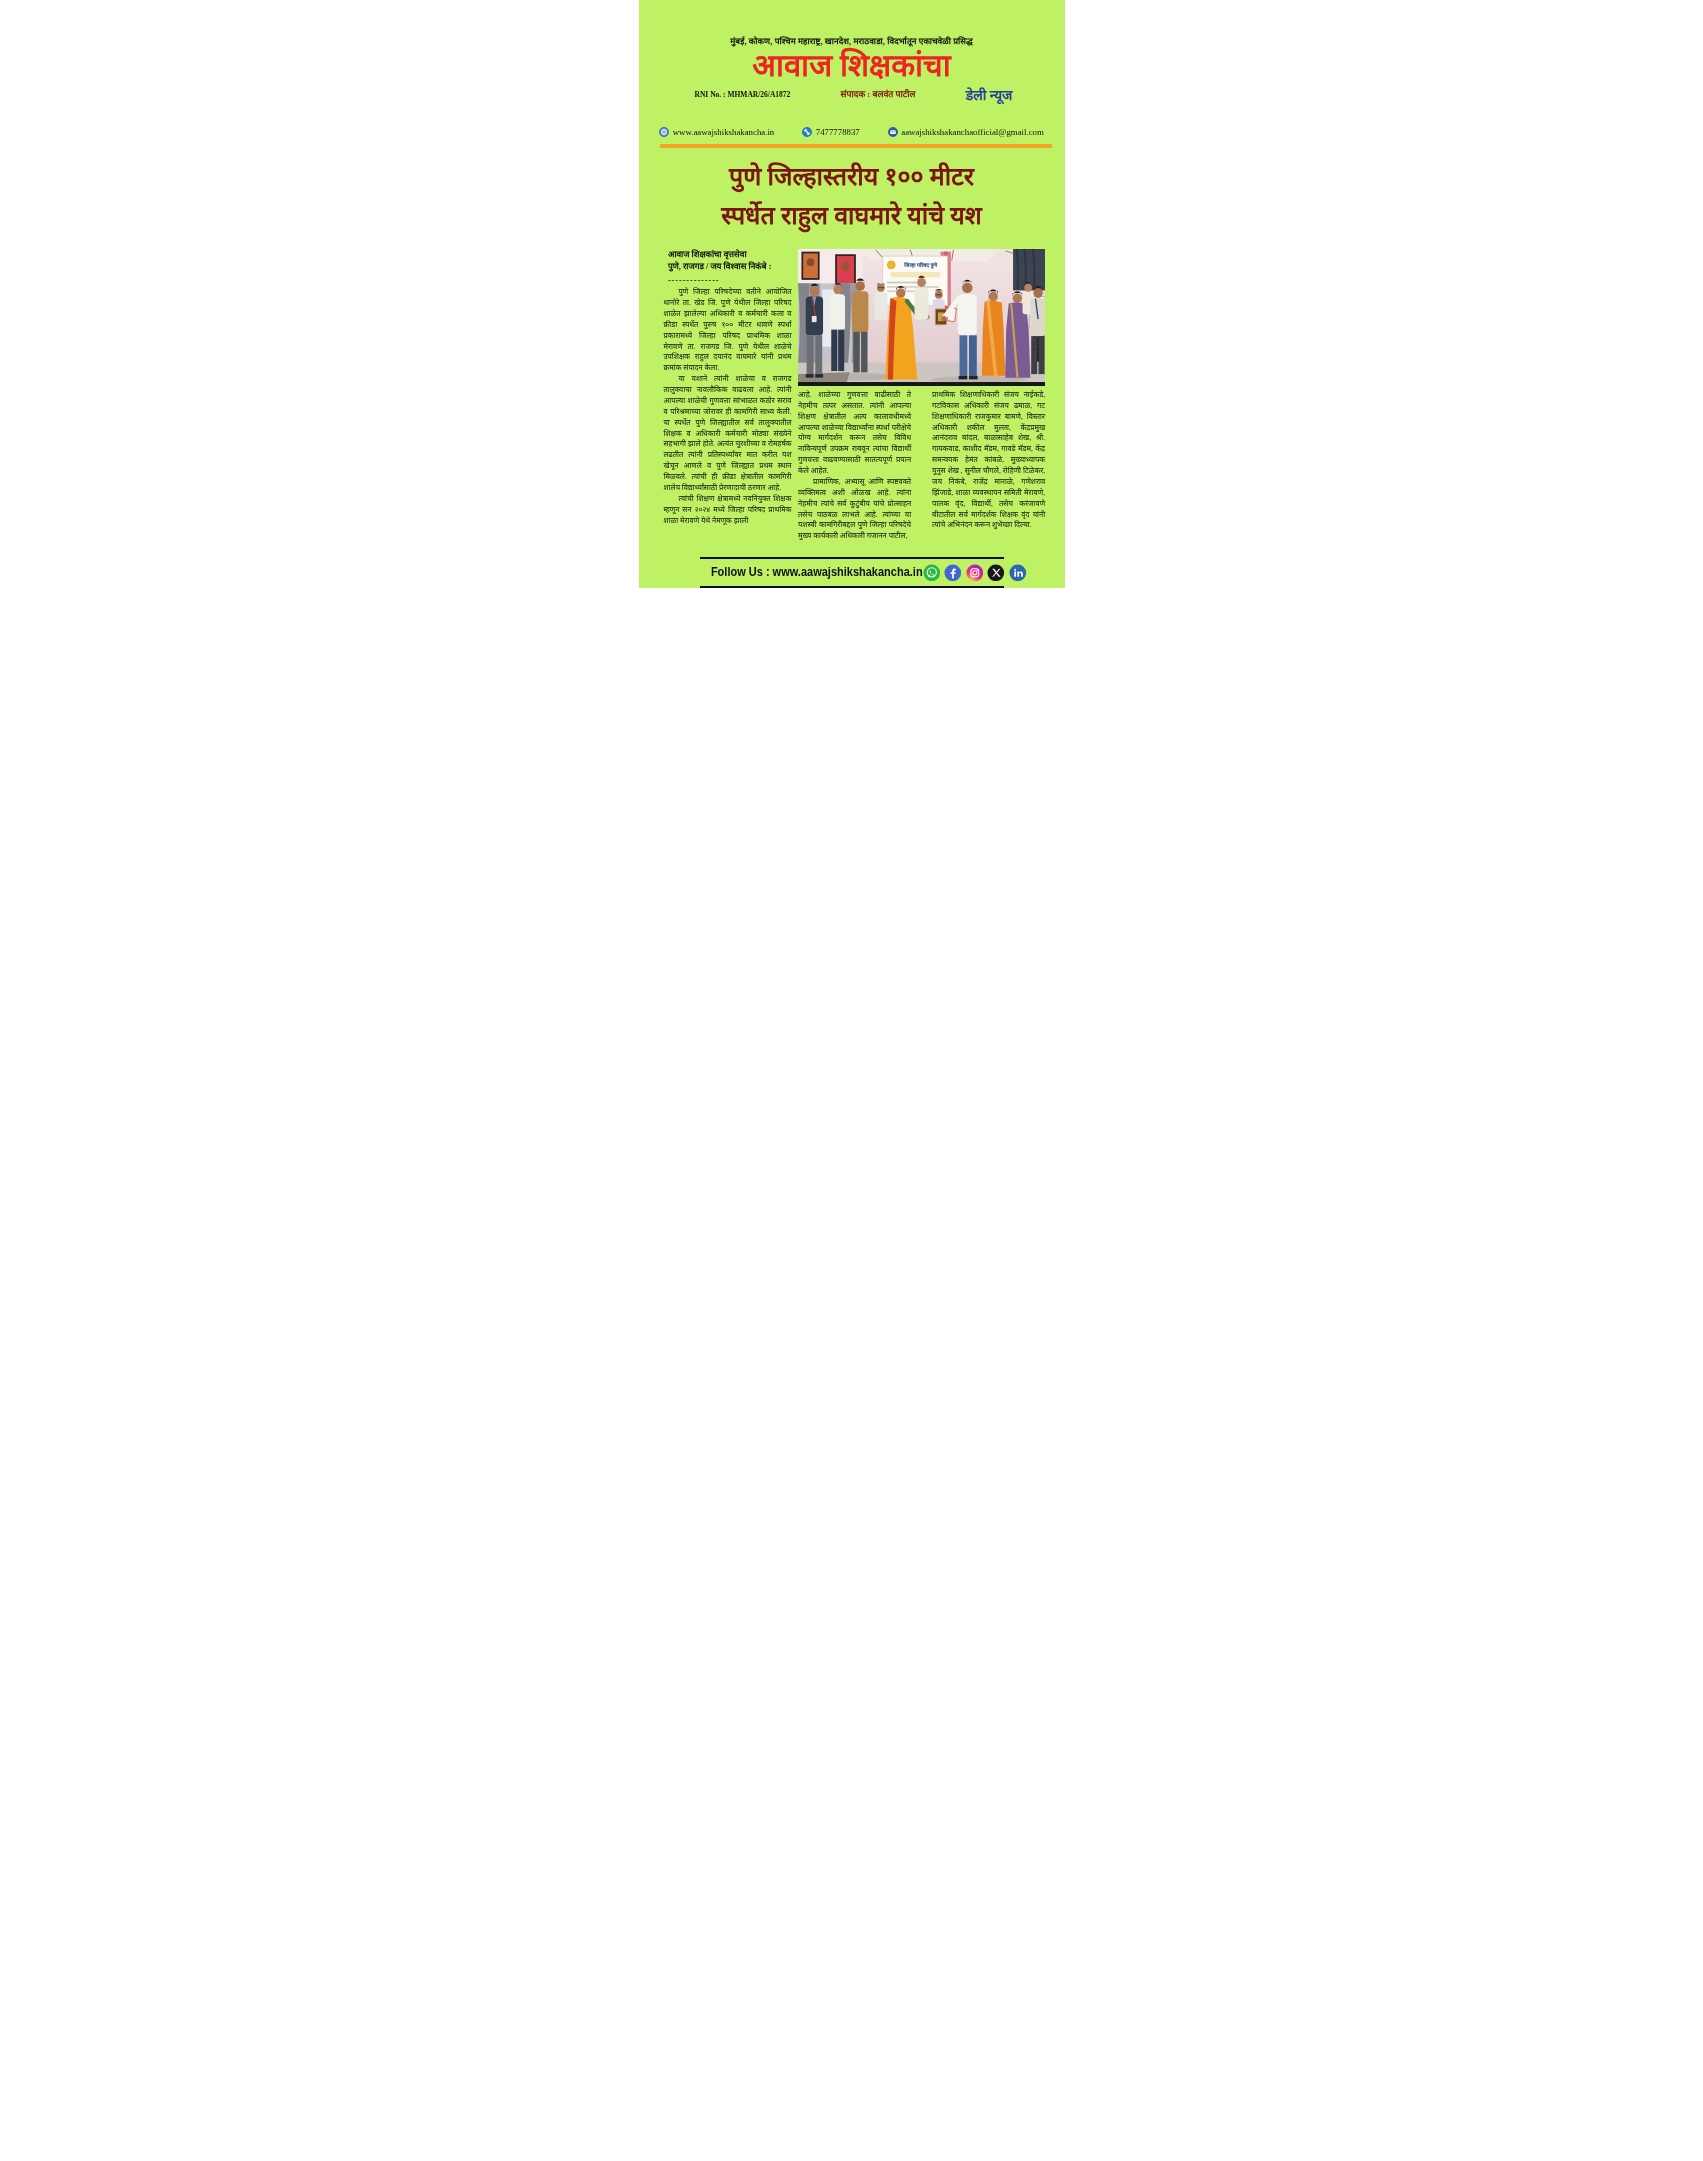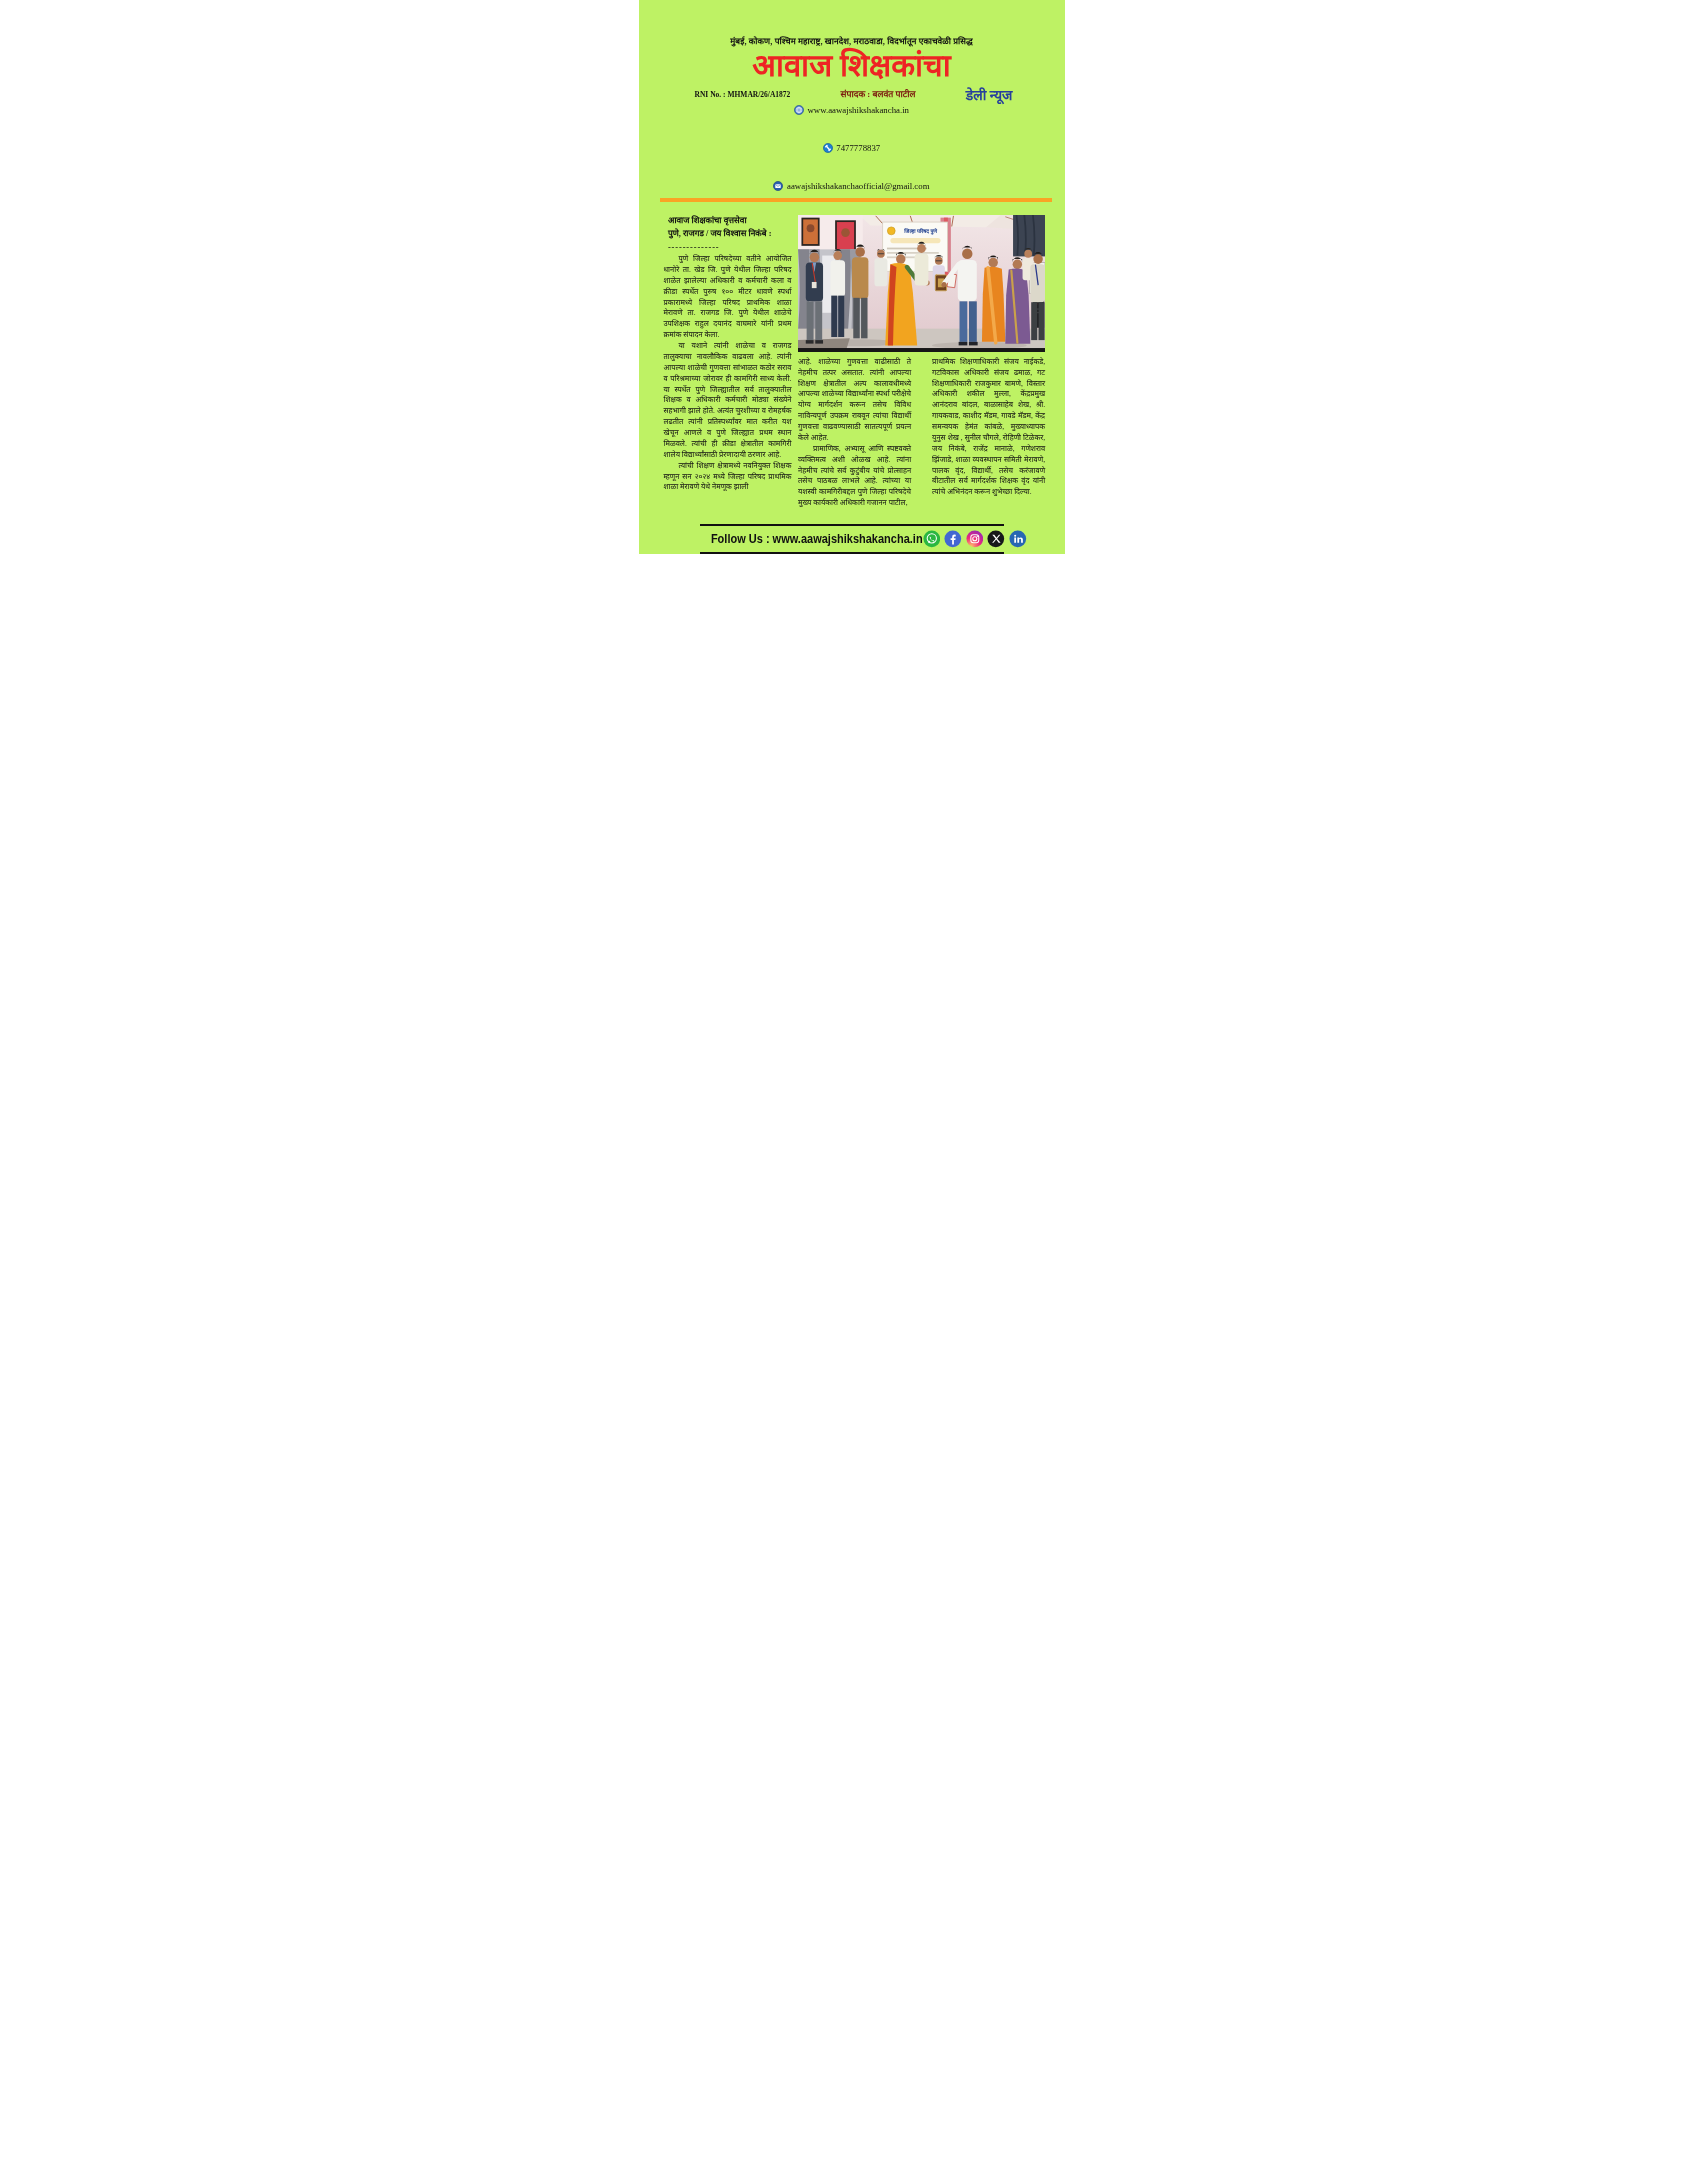--- a/index.html
+++ b/index.html
@@ -7,21 +7,21 @@
   body { font-family:"Liberation Serif","DejaVu Serif",serif; color:#111; }
   .page { width:426px; min-height:540px; margin:0 auto; background:#bef264; padding-top:18px; position:relative; }
 
   
   .tagline { text-align:center; font-weight:bold; font-size:8.4px; margin-top:16.7px; letter-spacing:0.1px; }
   .masthead { text-align:center; font-weight:800; font-size:31px; line-height:1.15; margin-top:2.6px; }
   .subhead-row { display:flex; align-items:center; justify-content:space-between; padding:0 52px 0 56px; margin-top:0.9px; }
   .rni { font-weight:bold; font-size:7.5px; }
   .editor { font-weight:bold; font-size:8.8px; }
   .edition { font-weight:bold; font-size:14px; font-family:"Liberation Serif",serif; }
-  .contact-row { display:flex; justify-content:center; align-items:center; gap:28px; margin-top:1px; font-size:8.8px;flex-direction:column; }
+  .contact-row { display:flex; justify-content:center; align-items:center; gap:28px; margin-top:23px; font-size:8.8px; }
   .contact-item { display:flex; align-items:center; gap:3.5px; }
   .contact-item svg { display:block; }
   .orange-bar { height:4.4px; margin:7px 12.3px 0 21px; }
 
   
   .headline { text-align:center; font-weight:bold; font-size:25px; line-height:1.55; margin-top:9.7px; }
 
   
   .article { display:flex; gap:6.6px; padding:0 19.4px 0 25px; margin-top:13.2px; }
   .col1 { width:128px; flex:0 0 128px; }
@@ -92,20 +92,24 @@
             <polyline points="6,8.6 12,13 18,8.6" fill="none" stroke="#2b5fb0" stroke-width="1.4"></polyline>
           </svg>
         </span>
         <span>aawajshikshakanchaofficial@gmail.com</span>
       </div>
     </div>
 
     <div class="orange-bar" style="background:#f9a325;"></div>
   </div>
 
+  <div class="headline" style="color:#7d1517;">
+    <div>पुणे जिल्हास्तरीय १०० मीटर</div>
+    <div>स्पर्धेत राहुल वाघमारे यांचे यश</div>
+  </div>
 
   <div class="article">
 
     <div class="col1">
       <div class="byline">
         <div>आवाज शिक्षकांचा वृत्तसेवा</div>
         <div>पुणे, राजगड / जय विश्वास निकंबे :</div>
       </div>
       <div class="byline-divider">--------------</div>
       <p class="body indent">पुणे जिल्हा परिषदेच्या वतीने आयोजित धानोरे ता. खेड जि. पुणे येथील जिल्हा परिषद शाळेत झालेल्या अधिकारी व कर्मचारी कला व क्रीडा स्पर्धेत पुरुष १०० मीटर धावणे स्पर्धा प्रकारामध्ये जिल्हा परिषद प्राथमिक शाळा मेरावणे ता. राजगड जि. पुणे येथील शाळेचे उपशिक्षक राहुल दयानंद वाघमारे यांनी प्रथम क्रमांक संपादन केला.</p>

